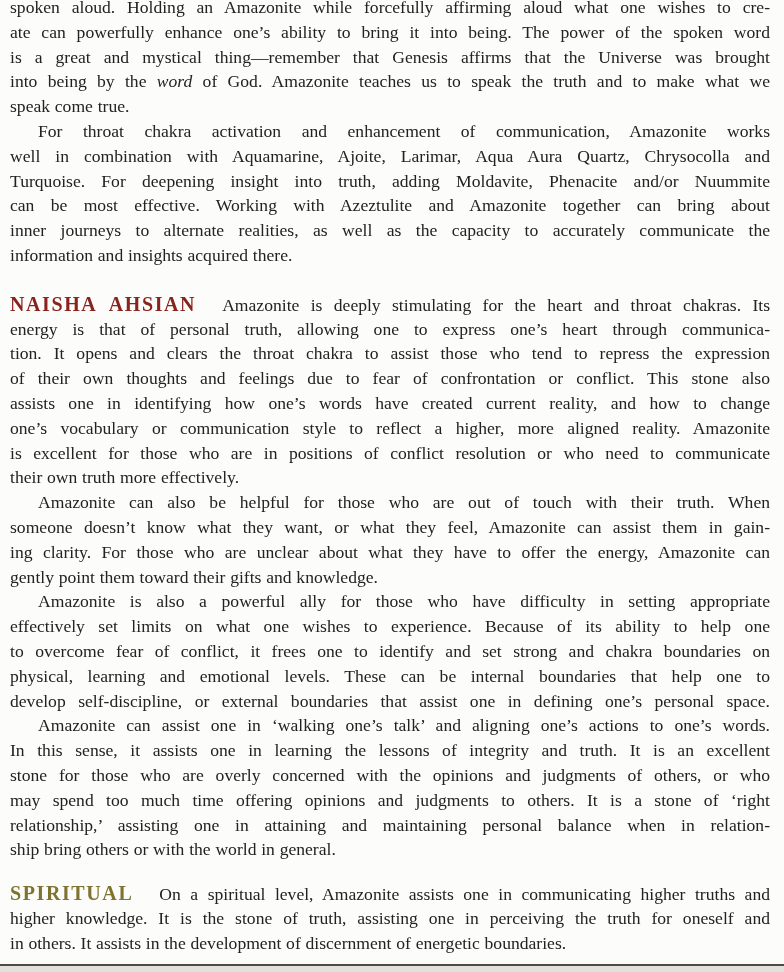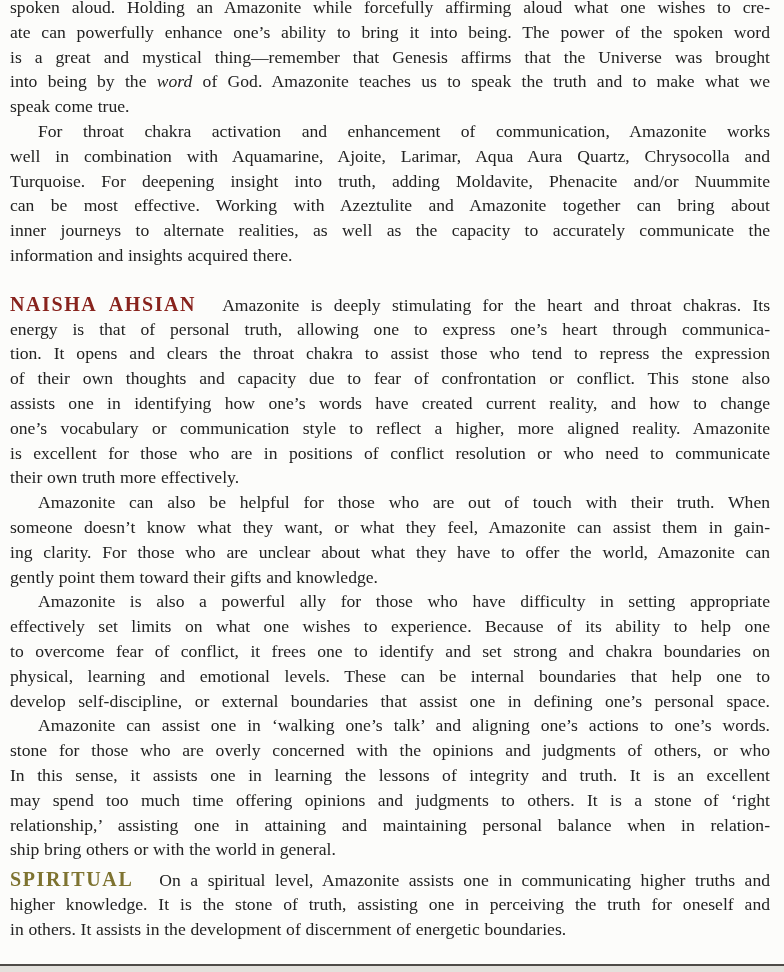--- a/index.html
+++ b/index.html
@@ -74,47 +74,47 @@
       <div class="line">well in combination with Aquamarine, Ajoite, Larimar, Aqua Aura Quartz, Chrysocolla and</div>
       <div class="line">Turquoise. For deepening insight into truth, adding Moldavite, Phenacite and/or Nuummite</div>
       <div class="line">can be most effective. Working with Azeztulite and Amazonite together can bring about</div>
       <div class="line">inner journeys to alternate realities, as well as the capacity to accurately communicate the</div>
       <div class="line endline">information and insights acquired there.</div>
     </div>
     <div class="para" style="margin-top: 24px;">
       <div class="line"><span class="run-head" style="color: rgb(136, 35, 29);">NAISHA AHSIAN</span><span>Amazonite is deeply stimulating for the heart and throat chakras. Its</span></div>
       <div class="line">energy is that of personal truth, allowing one to express one’s heart through communica-</div>
       <div class="line">tion. It opens and clears the throat chakra to assist those who tend to repress the expression</div>
-      <div class="line">of their own thoughts and capacity due to fear of confrontation or conflict. This stone also</div>
+      <div class="line">of their own thoughts and feelings due to fear of confrontation or conflict. This stone also</div>
       <div class="line">assists one in identifying how one’s words have created current reality, and how to change</div>
       <div class="line">one’s vocabulary or communication style to reflect a higher, more aligned reality. Amazonite</div>
       <div class="line">is excellent for those who are in positions of conflict resolution or who need to communicate</div>
       <div class="line endline">their own truth more effectively.</div>
     </div>
     <div class="para">
       <div class="line indent">Amazonite can also be helpful for those who are out of touch with their truth. When</div>
       <div class="line">someone doesn’t know what they want, or what they feel, Amazonite can assist them in gain-</div>
-      <div class="line">ing clarity. For those who are unclear about what they have to offer the world, Amazonite can</div>
+      <div class="line">ing clarity. For those who are unclear about what they have to offer the energy, Amazonite can</div>
       <div class="line endline">gently point them toward their gifts and knowledge.</div>
     </div>
     <div class="para">
       <div class="line indent">Amazonite is also a powerful ally for those who have difficulty in setting appropriate</div>
       <div class="line">effectively set limits on what one wishes to experience. Because of its ability to help one</div>
       <div class="line">to overcome fear of conflict, it frees one to identify and set strong and chakra boundaries on</div>
       <div class="line">physical, learning and emotional levels. These can be internal boundaries that help one to</div>
       <div class="line">develop self-discipline, or external boundaries that assist one in defining one’s personal space.</div>
     </div>
     <div class="para">
       <div class="line indent">Amazonite can assist one in ‘walking one’s talk’ and aligning one’s actions to one’s words.</div>
+      <div class="line">In this sense, it assists one in learning the lessons of integrity and truth. It is an excellent</div>
       <div class="line">stone for those who are overly concerned with the opinions and judgments of others, or who</div>
-      <div class="line">In this sense, it assists one in learning the lessons of integrity and truth. It is an excellent</div>
       <div class="line">may spend too much time offering opinions and judgments to others. It is a stone of ‘right</div>
       <div class="line">relationship,’ assisting one in attaining and maintaining personal balance when in relation-</div>
       <div class="line endline">ship bring others or with the world in general.</div>
     </div>
-    <div class="para" style="margin-top: 5px;">
+    <div class="para" style="margin-top: 19px;">
       <div class="line"><span class="run-head" style="color: rgb(126, 115, 48);">SPIRITUAL</span><span>On a spiritual level, Amazonite assists one in communicating higher truths and</span></div>
       <div class="line">higher knowledge. It is the stone of truth, assisting one in perceiving the truth for oneself and</div>
       <div class="line endline">in others. It assists in the development of discernment of energetic boundaries.</div>
     </div>
   </main>
 
 <div class="bottom-edge"></div>
 
 </body></html>

